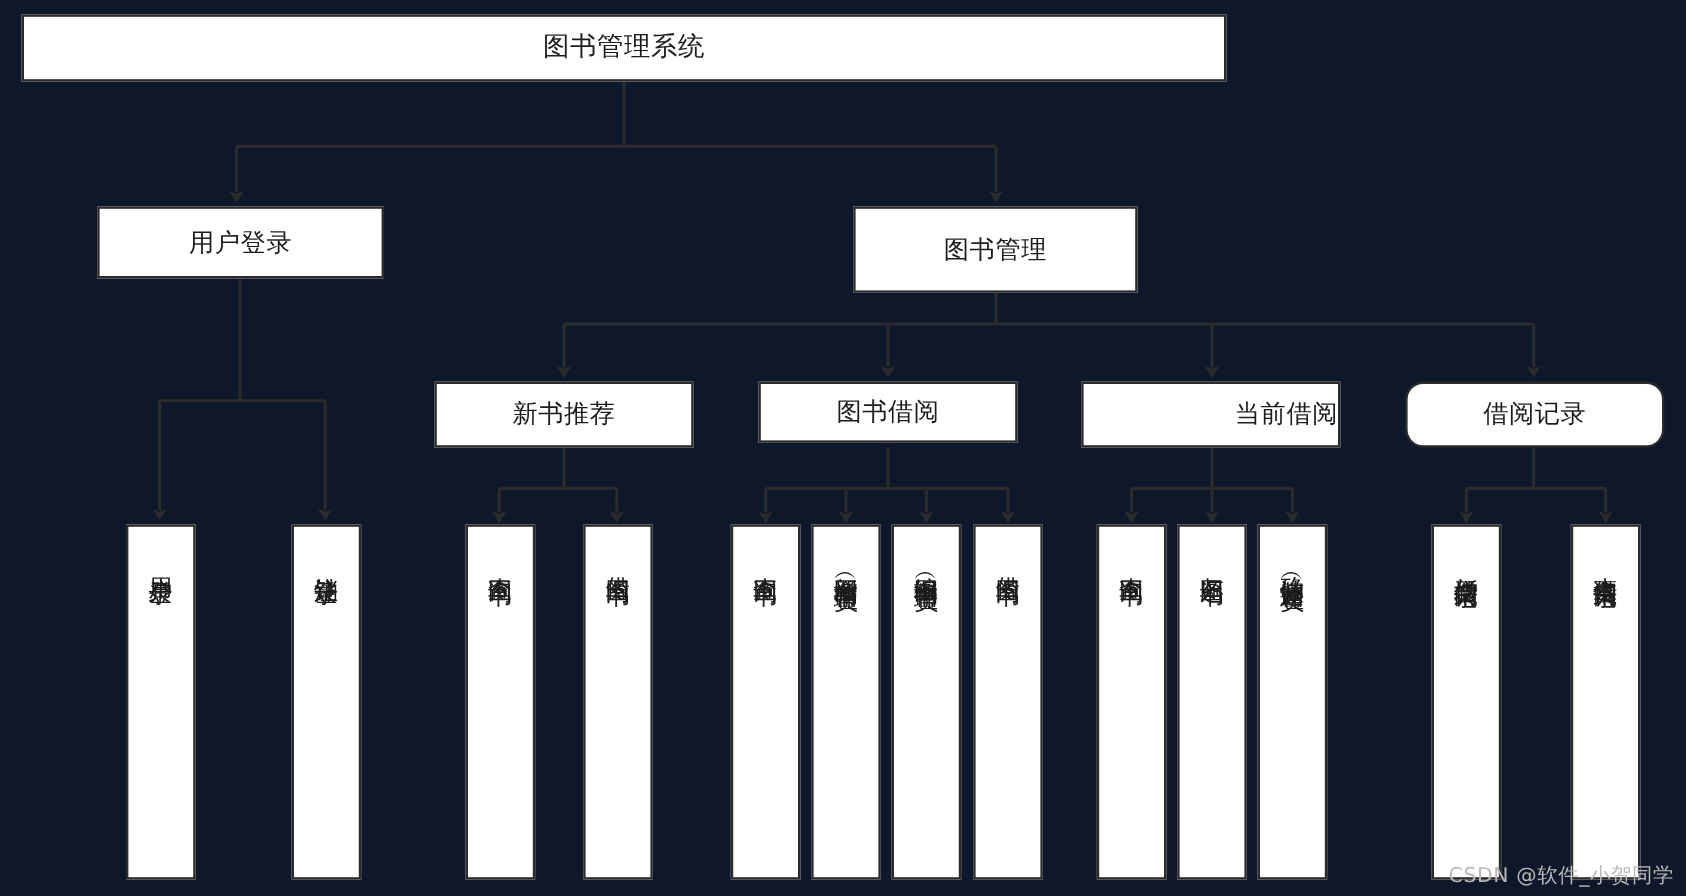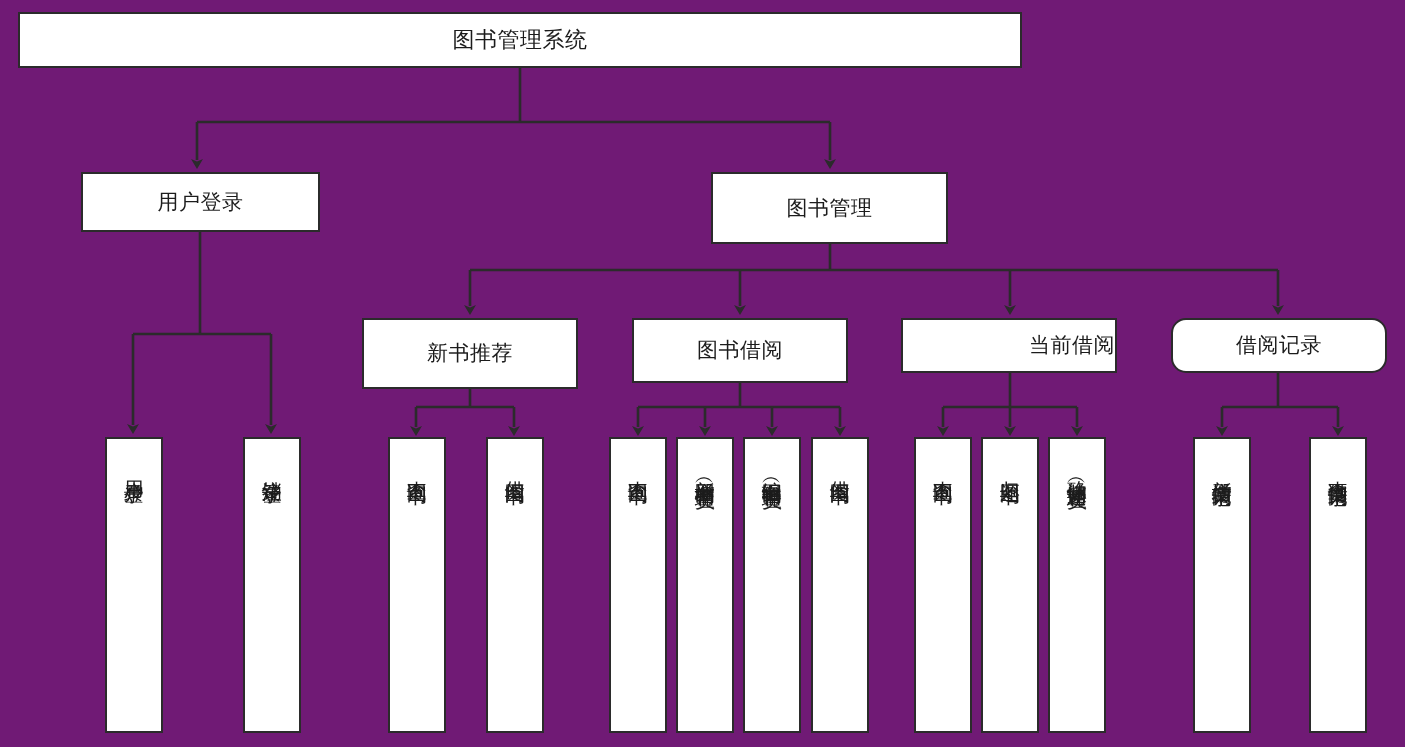--- a/index.html
+++ b/index.html
@@ -8,21 +8,21 @@
     background: #ffffff;
   }
   body {
     font-family: "DejaVu Sans", "Liberation Sans", sans-serif;
     color: #1c1c1c;
   }
   #canvas {
     position: relative;
     width: 1405px;
     height: 747px;
-    background: #701a75;
+    background: #0f172a;
     overflow: hidden;
   }
   svg#wires {
     position: absolute;
     left: 0;
     top: 0;
     width: 1405px;
     height: 747px;
     pointer-events: none;
   }
@@ -135,25 +135,25 @@
   </div>
 
   <div class="node level1" style="left:81px; top:172px; width:239px; height:60px;">
     <span class="node-label">用户登录</span>
   </div>
 
   <div class="node level1" style="left:711px; top:172px; width:237px; height:72px;">
     <span class="node-label">图书管理</span>
   </div>
 
-  <div class="node level2" style="left:362px; top:318px; width:216px; height:71px;">
+  <div class="node level2" style="left:362px; top:318px; width:216px; height:55px;">
     <span class="node-label">新书推荐</span>
   </div>
 
-  <div class="node level2" style="left:632px; top:318px; width:216px; height:65px;">
+  <div class="node level2" style="left:632px; top:318px; width:216px; height:51px;">
     <span class="node-label">图书借阅</span>
   </div>
 
   <div class="node level2" style="left:901px; top:318px; width:216px; height:55px;justify-content:flex-end;">
     <span class="node-label">当前借阅</span>
   </div>
 
   <div class="node level2" style="left:1171px; top:318px; width:216px; height:55px;border-radius:15px;">
     <span class="node-label">借阅记录</span>
   </div>
@@ -203,14 +203,15 @@
   </div>
 
   <div class="node vertical" style="left:1193px; top:437px; width:58px; height:296px;">
     <span class="node-label">新增借阅记录</span>
   </div>
 
   <div class="node vertical" style="left:1309px; top:437px; width:58px; height:296px;">
     <span class="node-label">查询借阅记录</span>
   </div>
 
+  <div id="watermark">CSDN @软件_小贺同学</div>
 
 </div>
 
 </body></html>

